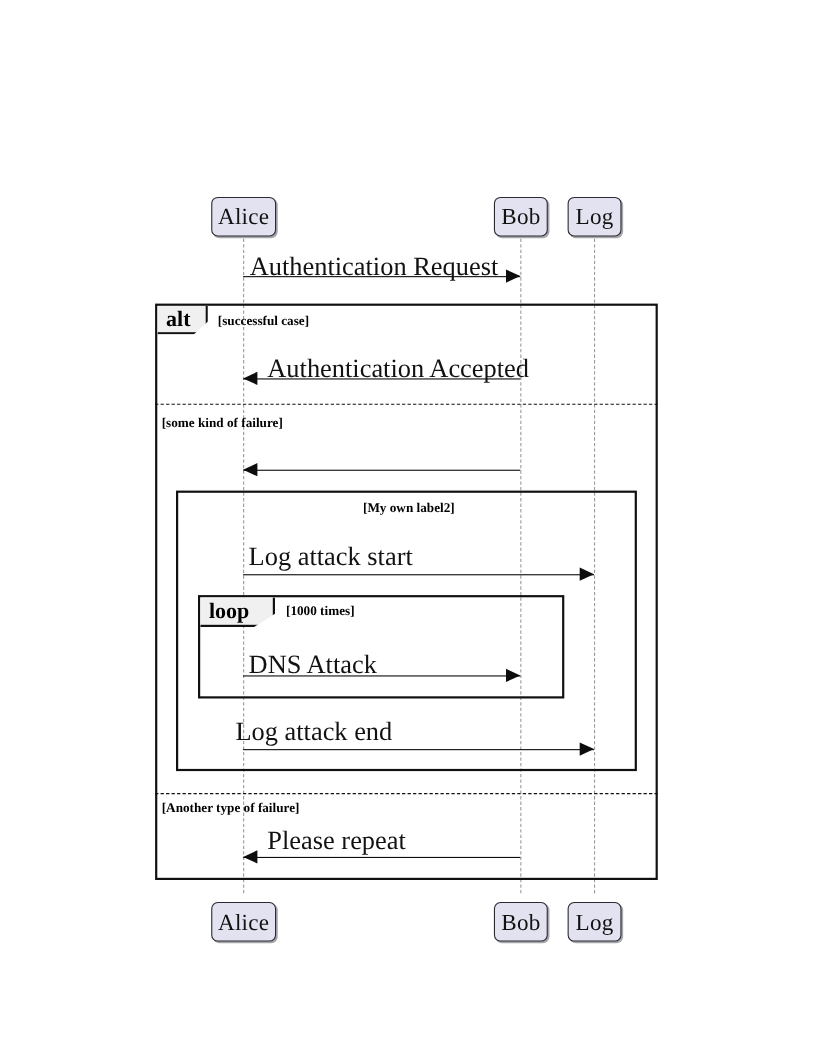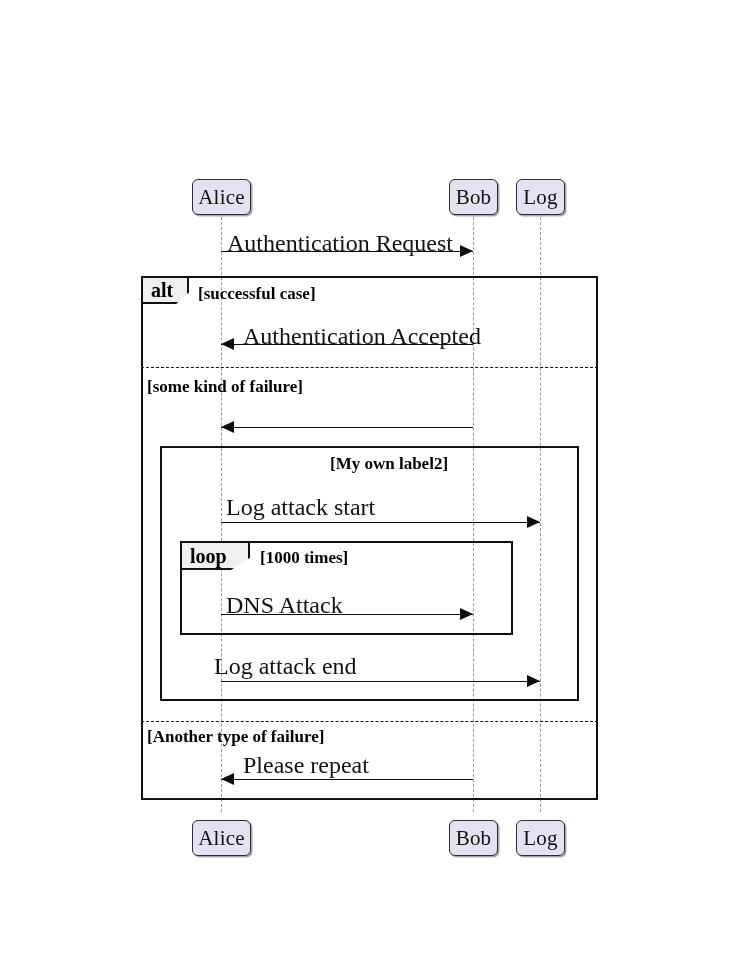--- a/index.html
+++ b/index.html
@@ -71,21 +71,21 @@
     align-items: center;
     padding-left: 8px;
     line-height: 1;
     
     clip-path: polygon(0 0, 100% 0, 100% 55%, 72% 100%, 0 100%);
   }
 
   .guard {
     position: absolute;
     font-weight: bold;
-    font-size: 17px;
+    font-size: 12px;
     color: #000;
     white-space: nowrap;
     line-height: 1;
   }
 
   .frag-divider {
     position: absolute;
     height: 0;
     border-top: 1.5px dashed #111111;
   }

